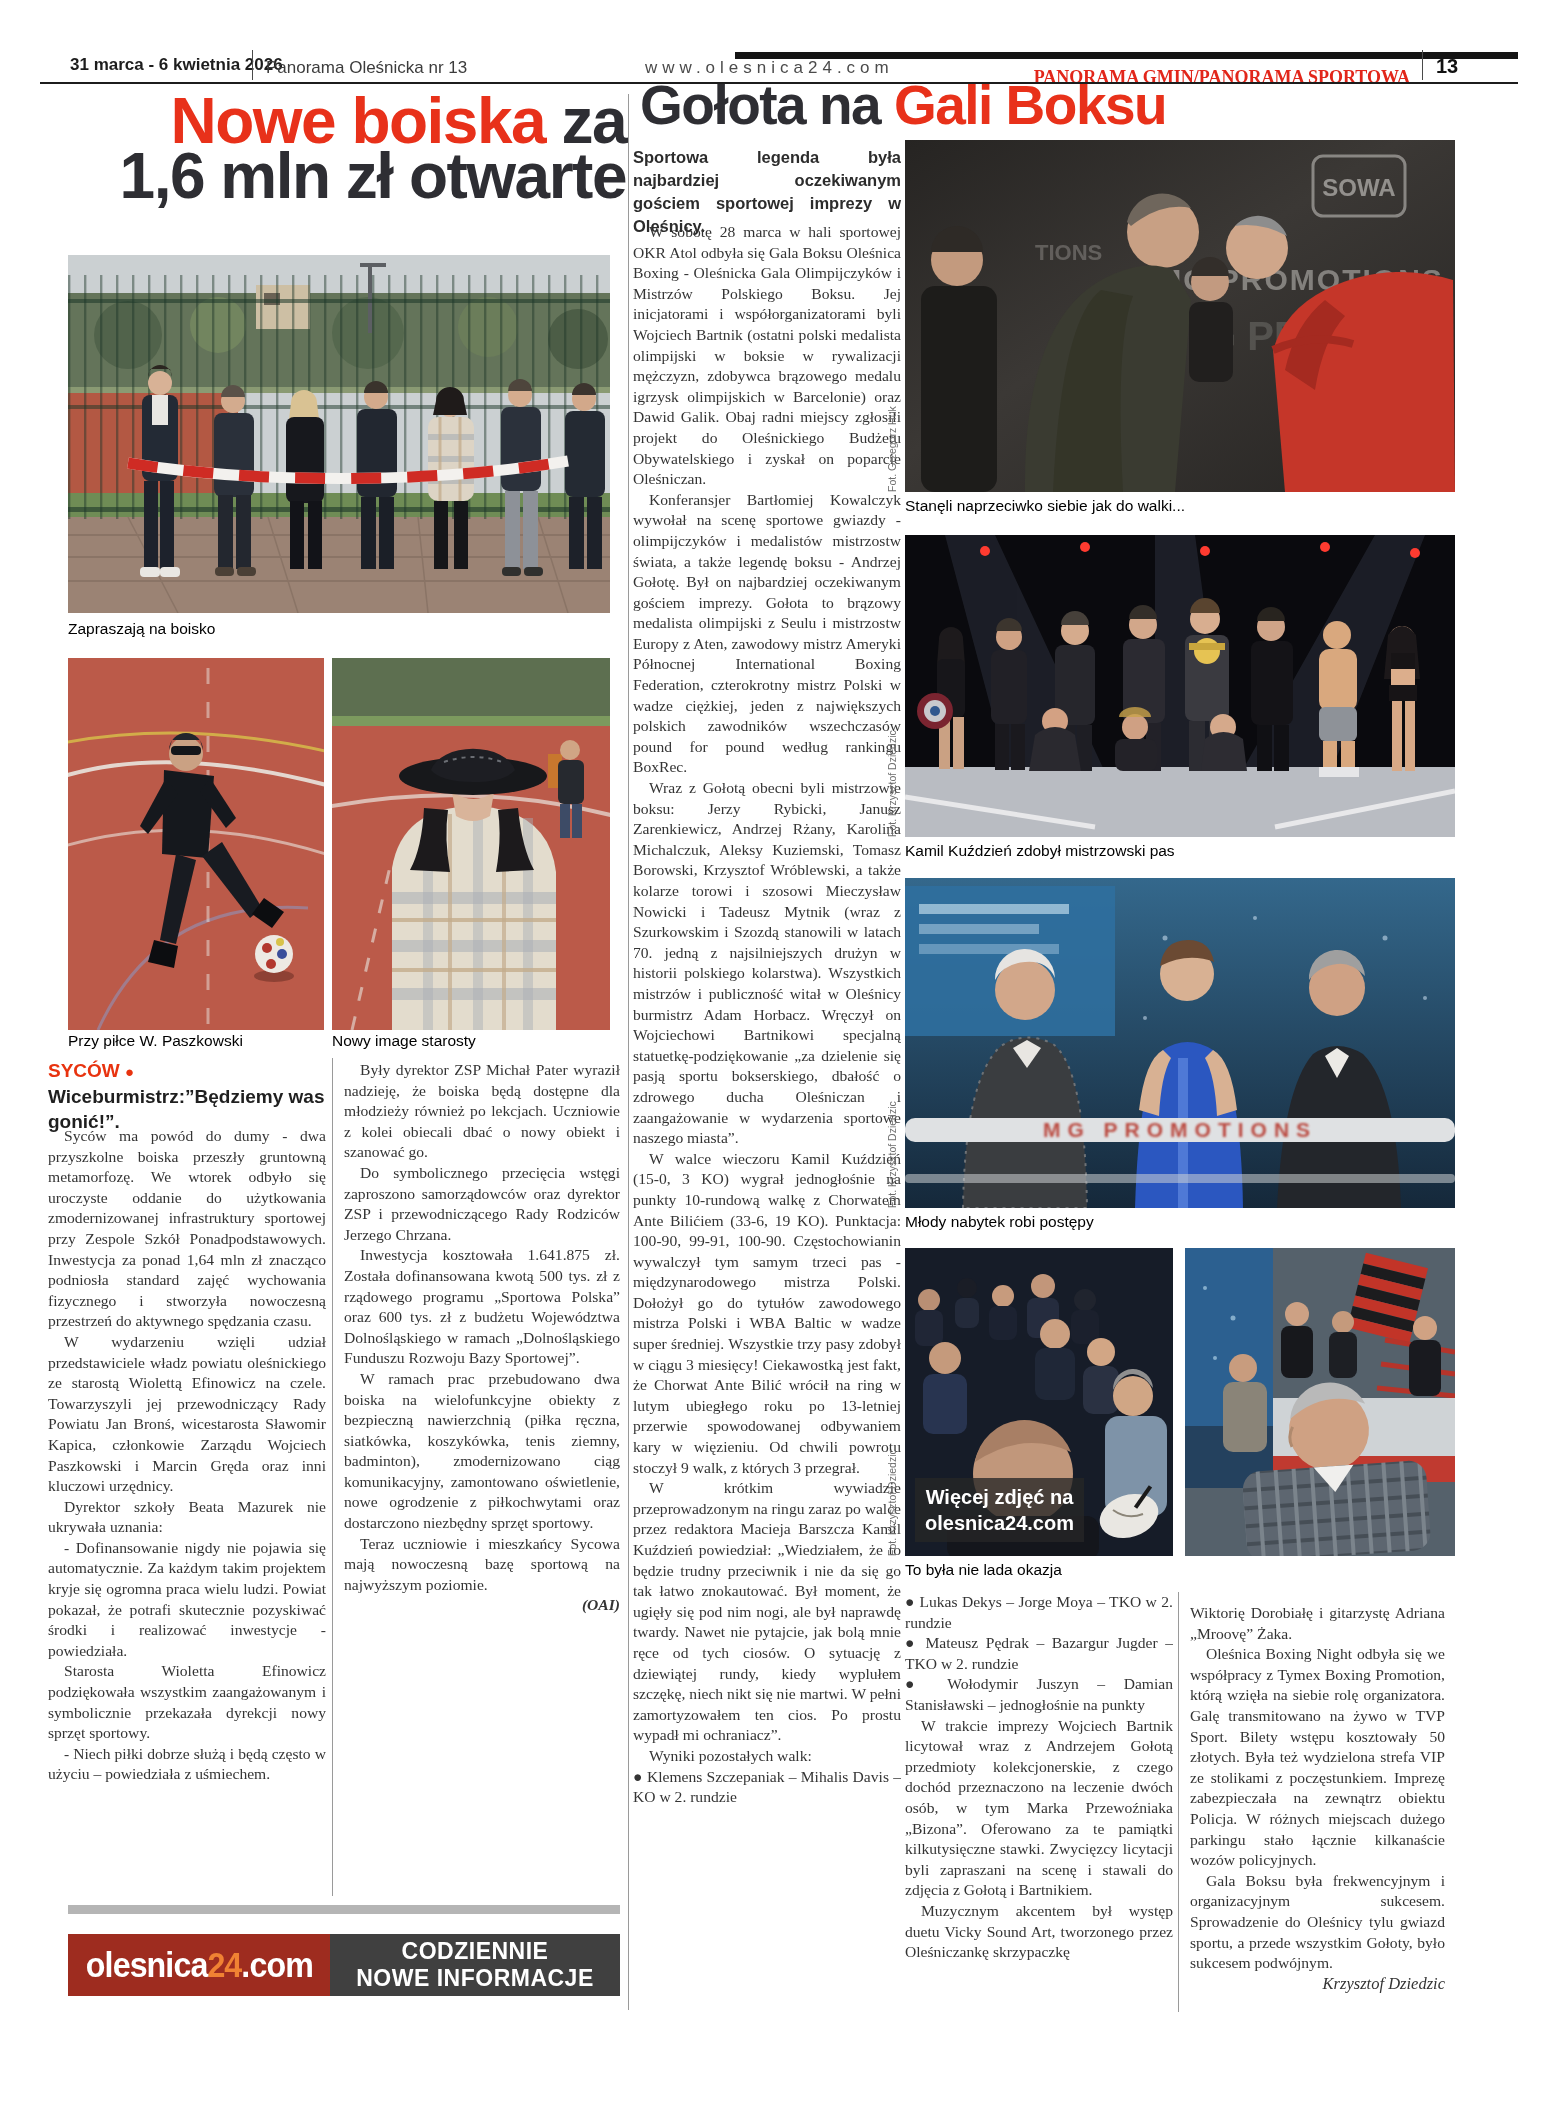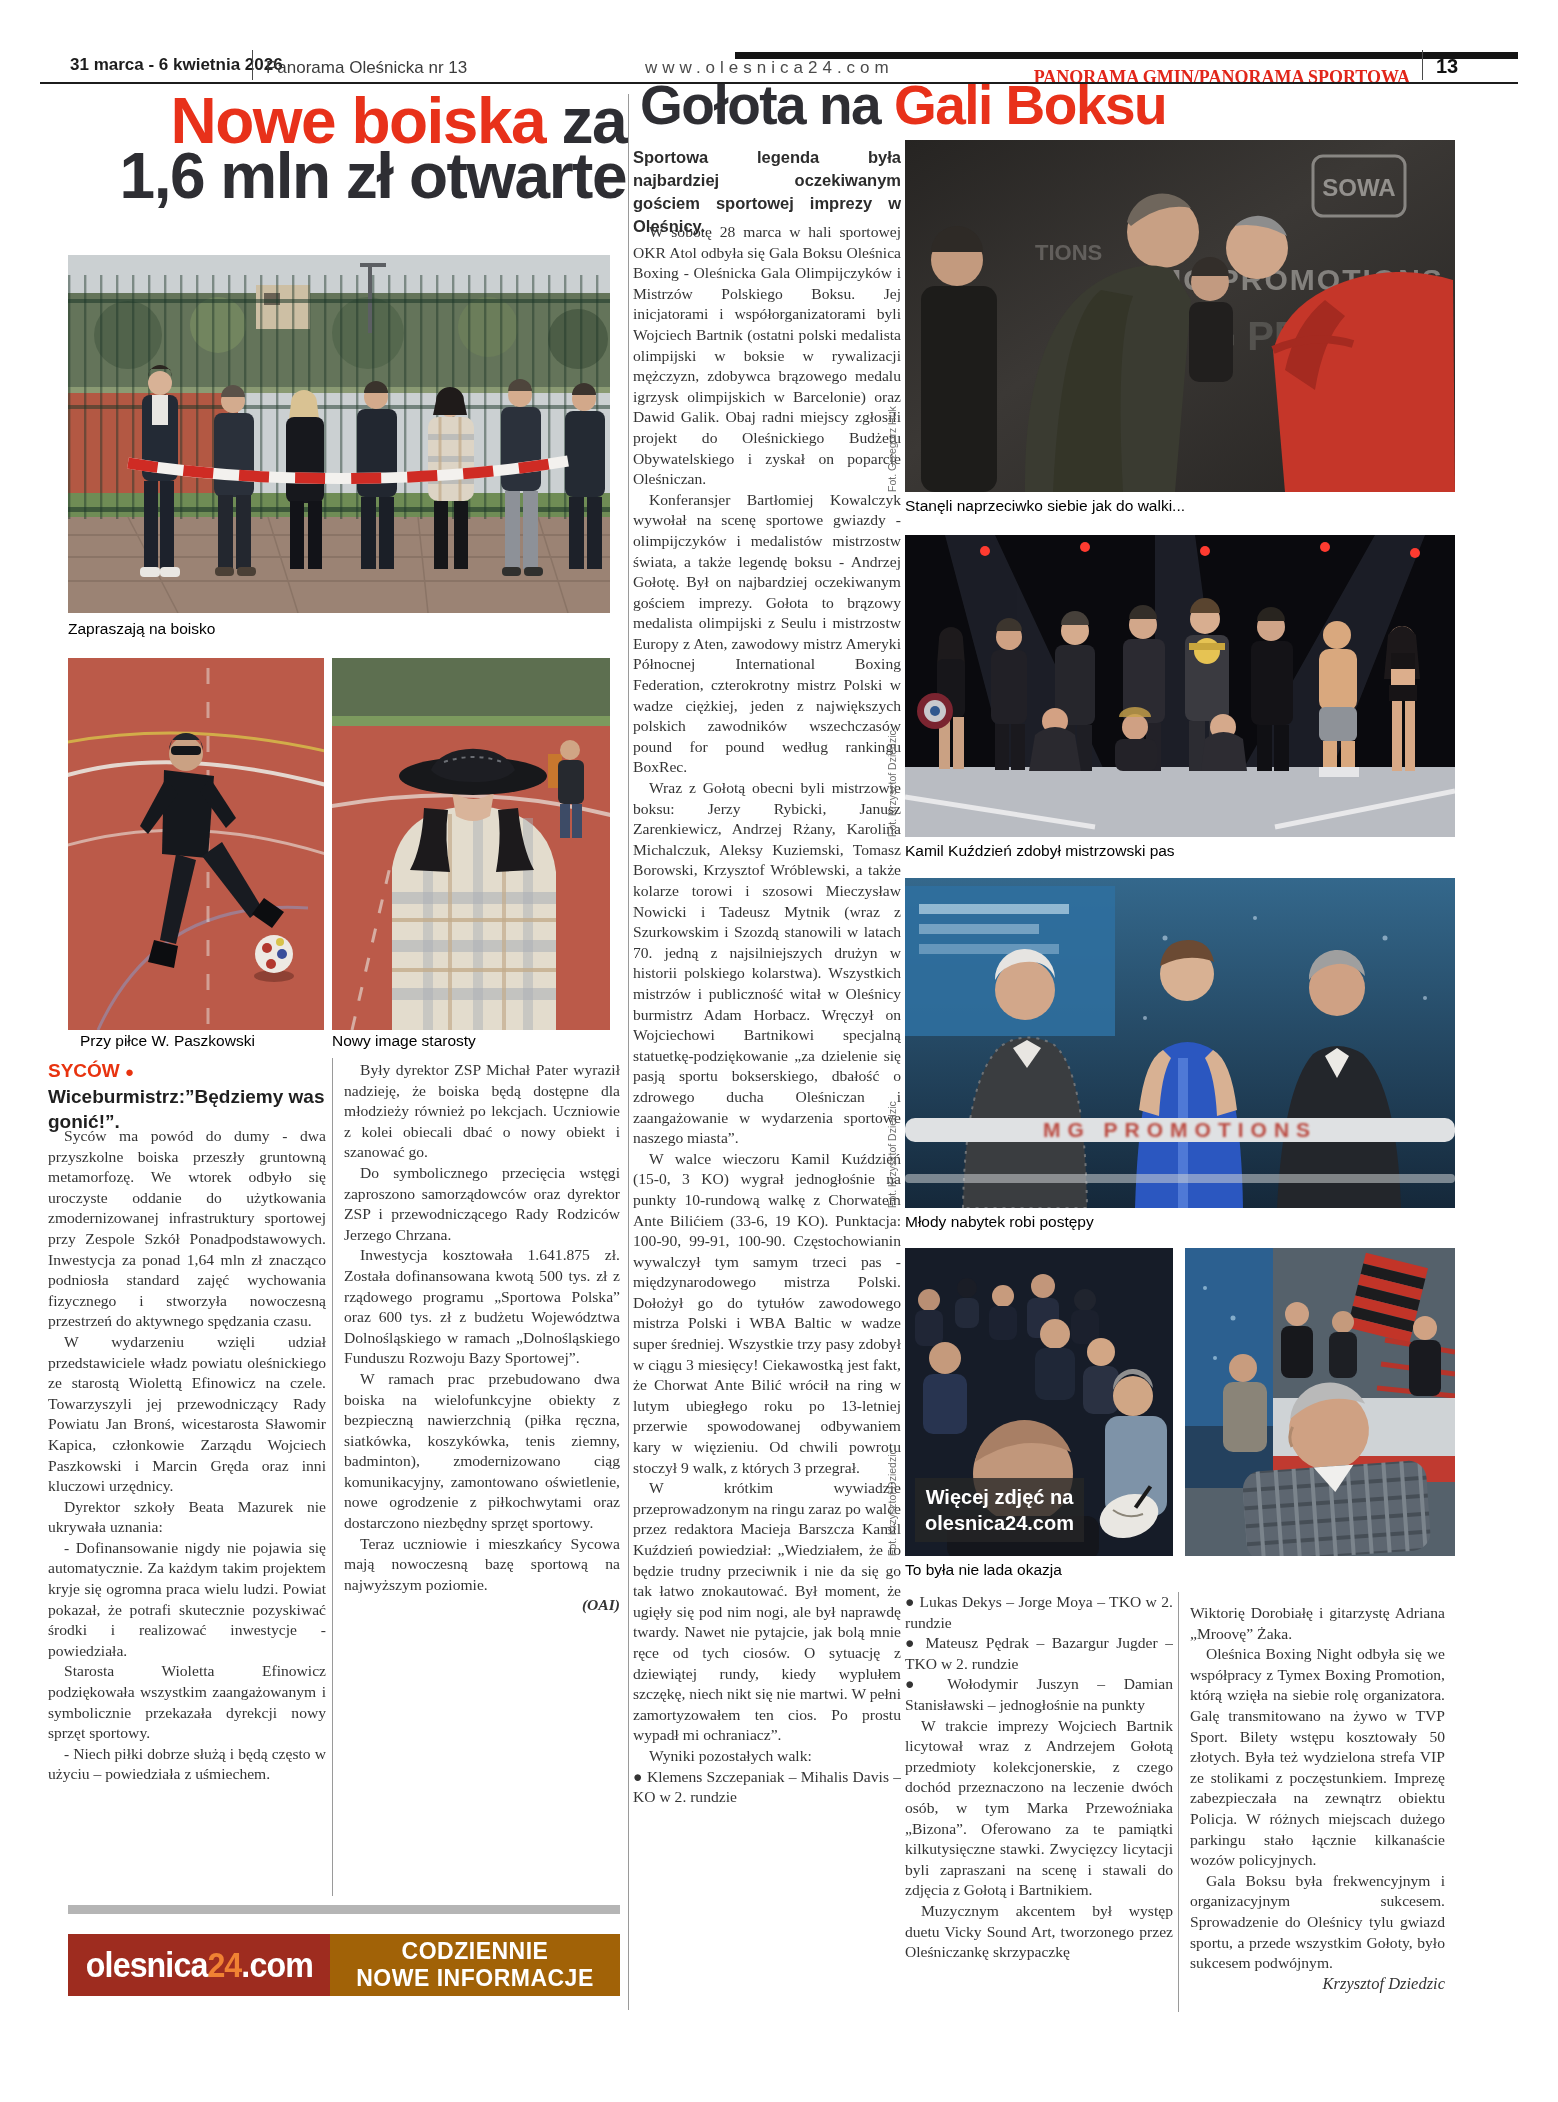--- a/index.html
+++ b/index.html
@@ -39,21 +39,21 @@
   .rule-v{background:#9a9a9a;width:1px;}
   .graybar{background:#b5b5b5;}
   
   .photo{overflow:hidden;background:#888;}
   .photo svg{display:block;width:100%;height:100%;}
   .overlay-box{position:absolute;left:10px;bottom:14px;background:rgba(38,38,38,.78);
                color:#fff;font-weight:bold;font-size:20px;line-height:26px;padding:6px 10px;text-align:center;}
   
   .banner{display:flex;height:62px;}
   .banner-left{width:262px;background:#9e2c1f;display:flex;align-items:center;justify-content:center;}
-  .banner-right{flex:1;background:#a16207;display:flex;flex-direction:column;align-items:center;justify-content:center;}
+  .banner-right{flex:1;background:#404040;display:flex;flex-direction:column;align-items:center;justify-content:center;}
   .logo{font-weight:bold;font-size:35px;color:#fff;letter-spacing:-1px;transform:scaleX(.92);white-space:nowrap;}
   .logo .num{color:#f08233;}
   .banner-right .tl{color:#fff;font-weight:bold;font-size:23px;line-height:27px;letter-spacing:.5px;}
 </style>
 </head>
 <body>
 
 <div class="page">
 
   <div class="abs hdr-thickbar" style="left:735px;top:52px;width:783px;height:7px;"></div>
@@ -199,21 +199,21 @@
       <g>
         <ellipse cx="206" cy="318" rx="20" ry="6" fill="rgba(60,20,15,.35)"></ellipse>
         <circle cx="206" cy="296" r="19" fill="#ede9e3"></circle>
         <circle cx="199" cy="290" r="5" fill="#b2382e"></circle>
           <circle cx="214" cy="296" r="5" fill="#3a4e9a"></circle>
         <circle cx="203" cy="306" r="5" fill="#b2382e"></circle>
           <circle cx="212" cy="284" r="4" fill="#d8c24a"></circle>
       </g>
     </svg>
   </div>
-  <div class="abs cap" style="left:80px;top:1032px;">Przy piłce W. Paszkowski</div>
+  <div class="abs cap" style="left:68px;top:1032px;">Przy piłce W. Paszkowski</div>
 
   <div class="abs photo" style="left:332px;top:658px;width:278px;height:372px;">
     <svg viewBox="0 0 278 372" preserveAspectRatio="none">
       <rect width="278" height="372" fill="#bb5a49"></rect>
       <rect width="278" height="64" fill="#5d6f50"></rect>
       <rect y="58" width="278" height="10" fill="#7c9a5e"></rect>
       <path d="M-10 150 Q140 120 290 160" stroke="#e9e4de" stroke-width="4" fill="none" opacity=".7"></path>
       <path d="M20 372 L60 200" stroke="#e9e4de" stroke-width="3" stroke-dasharray="14 16" opacity=".6"></path>
       <g>
         <rect x="216" y="96" width="14" height="34" fill="#c7772e"></rect>

